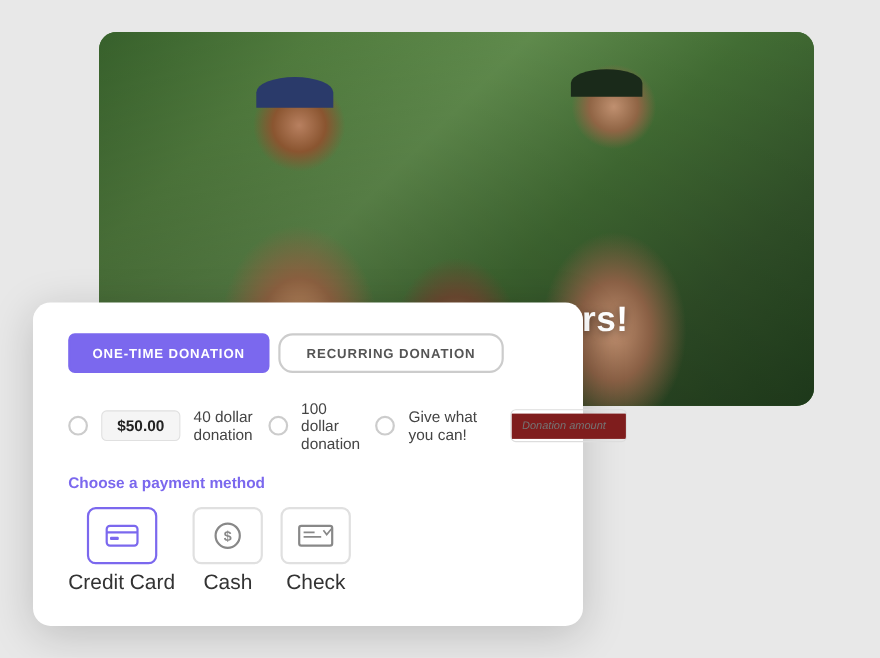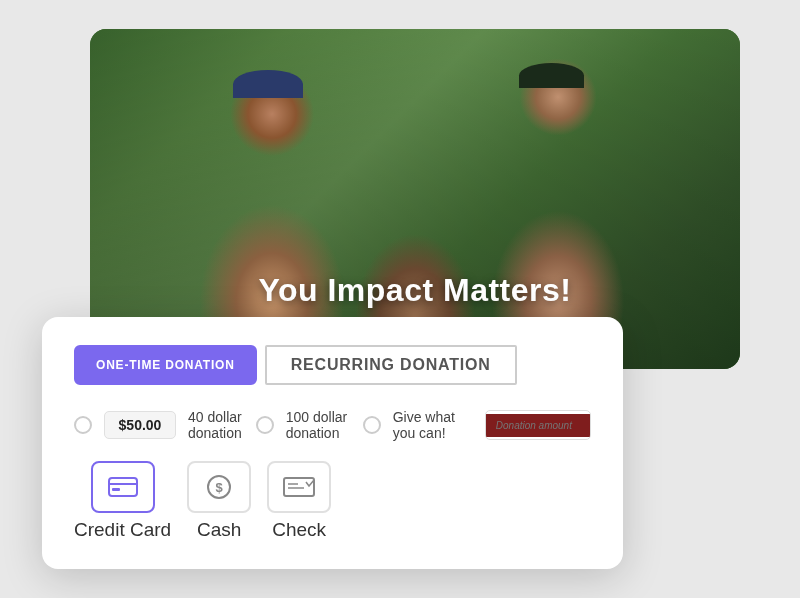--- a/index.html
+++ b/index.html
@@ -92,22 +92,22 @@
       font-size: 32px;
       font-weight: 700;
       text-shadow: 0 2px 8px rgba(0,0,0,0.5);
       letter-spacing: 0.5px;
     }
 
     
     .card {
       position: absolute;
       bottom: 0;
-      left: 12px;
-      width: 581px;
+      left: 0;
+      width: 500px;
       background: white;
       border-radius: 16px;
       padding: 28px 32px 28px 32px;
       box-shadow: 0 8px 40px rgba(0,0,0,0.18);
     }
 
     
     .tabs {
       display: flex;
       gap: 0;
@@ -123,23 +123,23 @@
       font-size: 12px;
       font-weight: 700;
       letter-spacing: 0.8px;
       cursor: pointer;
     }
 
     .tab-inactive {
       background: white;
       color: #555;
       border: 2px solid #ccc;
-      border-radius: 2px;
+      border-radius: 13px;
       padding: 9px 24px;
-      font-size: 16px;
+      font-size: 12px;
       font-weight: 600;
       letter-spacing: 0.8px;
       cursor: pointer;
       margin-left: 8px;
     }
 
     
     .amount-options {
       display: flex;
       gap: 14px;
@@ -301,20 +301,21 @@
         <div class="radio-circle"></div>
         <span class="custom-label">Give what you can!</span>
         <div class="donation-input-wrap">
           <input class="donation-input" type="text" placeholder="Donation amount" style="">
           <span class="dollar-sign">$</span>
         </div>
       </div>
 
     </div>
 
+    <div class="payment-label">Choose a payment method</div>
 
     <div class="payment-methods">
 
       <div class="payment-option">
         <div class="payment-icon-wrap">
           <svg width="32" height="24" viewBox="0 0 32 24" fill="none" xmlns="http://www.w3.org/2000/svg">
             <rect x="2" y="3" width="28" height="18" rx="3" stroke="#7b68ee" stroke-width="2"></rect>
             <line x1="2" y1="9" x2="30" y2="9" stroke="#7b68ee" stroke-width="2"></line>
             <rect x="5" y="13" width="8" height="3" rx="1" fill="#7b68ee"></rect>
           </svg>

